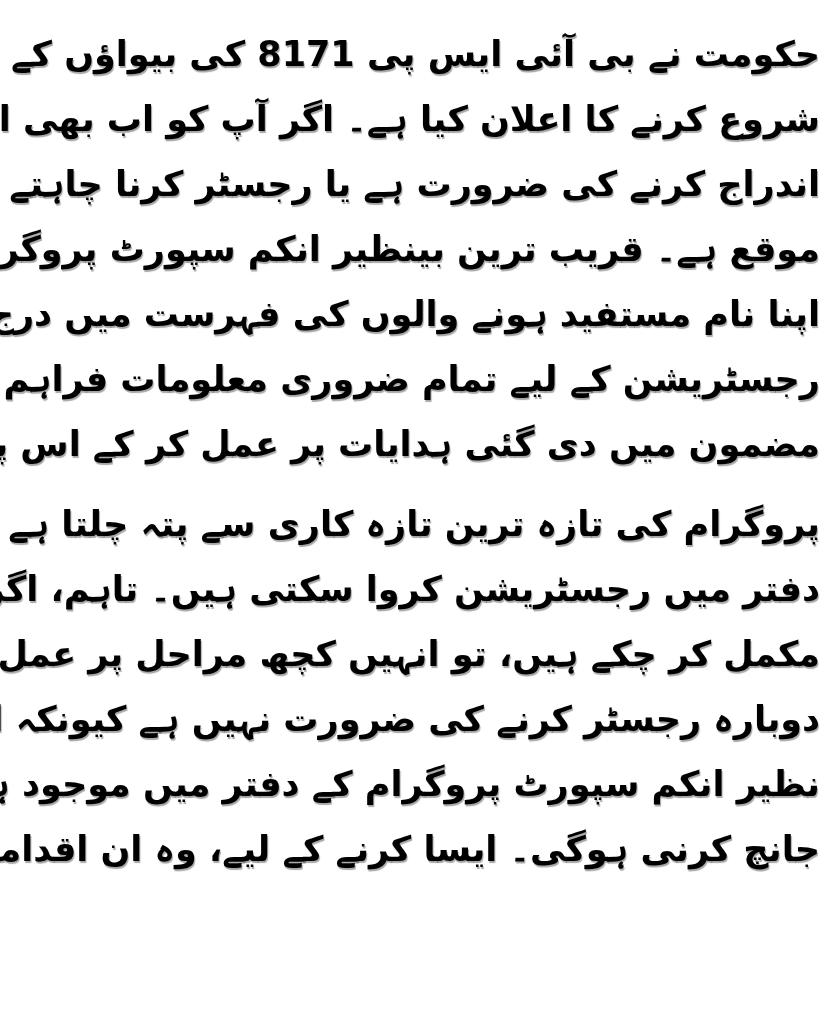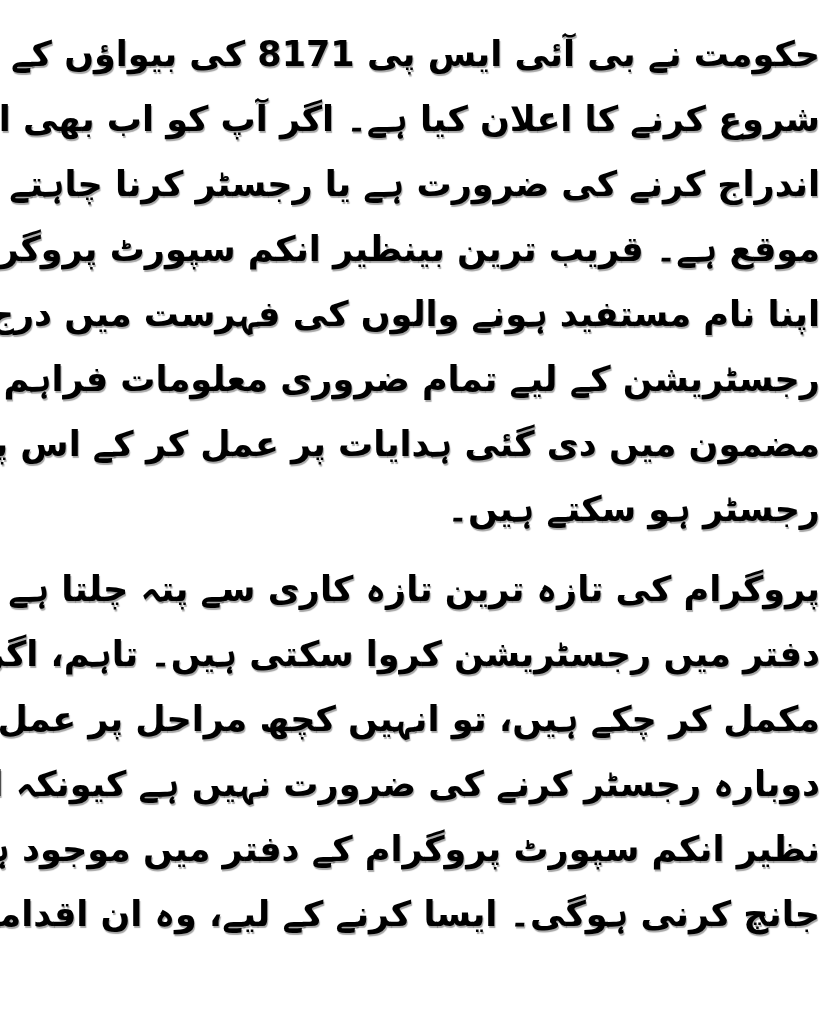--- a/index.html
+++ b/index.html
@@ -50,21 +50,20 @@
 
 <div class="page">
   <div class="para">
     <span class="line">حکومت نے بی آئی ایس پی 8171 کی بیواؤں کے لیے رجسٹریشن دوبارہ</span>
     <span class="line">شروع کرنے کا اعلان کیا ہے۔ اگر آپ کو اب بھی اس پروگرام کے لیے</span>
     <span class="line">اندراج کرنے کی ضرورت ہے یا رجسٹر کرنا چاہتے ہیں تو یہ ایک بہترین</span>
     <span class="line">موقع ہے۔ قریب ترین بینظیر انکم سپورٹ پروگرام کے دفتر پر جائیں اور</span>
     <span class="line">اپنا نام مستفید ہونے والوں کی فہرست میں درج کریں۔ یہ مضمون آپ کو</span>
     <span class="line">رجسٹریشن کے لیے تمام ضروری معلومات فراہم کرتا ہے۔ آپ اس</span>
     <span class="line">مضمون میں دی گئی ہدایات پر عمل کر کے اس پروگرام کے لیے آسانی سے</span>
-    <span class="line last">رجسٹر ہو سکتے ہیں۔</span>
   </div>
   <div class="para">
     <span class="line">پروگرام کی تازہ ترین تازہ کاری سے پتہ چلتا ہے کہ بیوہ خواتین اب تحصیل</span>
     <span class="line">دفتر میں رجسٹریشن کروا سکتی ہیں۔ تاہم، اگر وہ پہلے ہی اپنی رجسٹریشن</span>
     <span class="line">مکمل کر چکے ہیں، تو انہیں کچھ مراحل پر عمل کرنے کی ضرورت ہے۔</span>
     <span class="line">دوبارہ رجسٹر کرنے کی ضرورت نہیں ہے کیونکہ ان کا ڈیٹا پہلے سے ہی بے</span>
     <span class="line">نظیر انکم سپورٹ پروگرام کے دفتر میں موجود ہے۔ انہیں اپنی اہلیت کی</span>
     <span class="line last">جانچ کرنی ہوگی۔ ایسا کرنے کے لیے، وہ ان اقدامات پر عمل کر سکتے ہیں۔</span>
   </div>
 </div>

